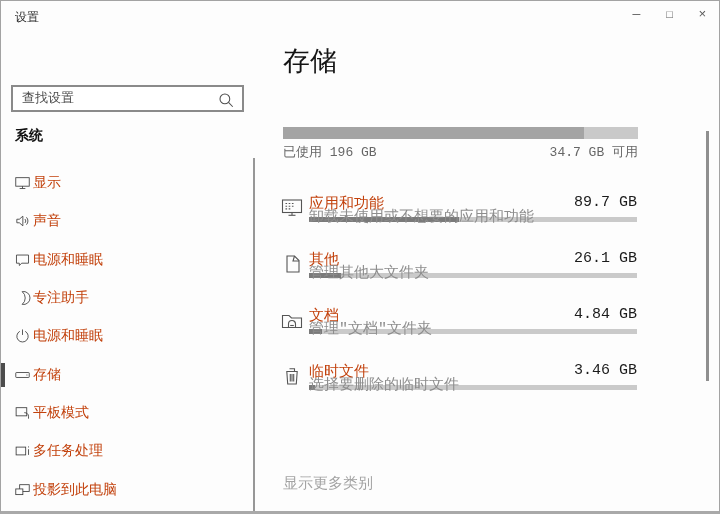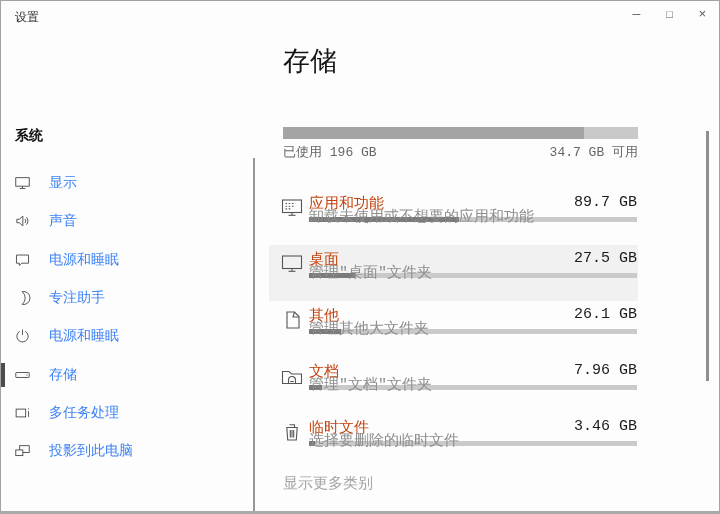--- a/index.html
+++ b/index.html
@@ -29,21 +29,21 @@
                 border:2px solid #8a8a8a; background:#fff; }
   .search-box input { position:absolute; left:0; top:0; width:100%; height:100%;
                 border:0; outline:none; padding:0 28px 0 9px; font-size:13px;
                 font-family:inherit; color:#333; background:transparent; }
   .search-box input::placeholder { color:#4d4d4d; opacity:1; }
   .search-box .search-glyph { position:absolute; right:7px; top:4px; }
   .section-header { position:absolute; left:14px; top:94px; font-size:14px; font-weight:bold; color:#111; }
   .nav-list { position:absolute; left:0; top:131px; right:3px; }
   .nav-item { position:relative; height:38.3px; }
   .nav-item .nav-icon { position:absolute; left:13px; top:50%; transform:translateY(-50%); }
-  .nav-item .nav-label { position:absolute; left:48px; top:50%; transform:translateY(-50%); font-size:14px; color:#3b82f6; }
+  .nav-item .nav-label { position:absolute; left:32px; top:50%; transform:translateY(-50%); font-size:14px; color:#c2410c; }
   .nav-item .sel-bar { display:none; }
   .nav-item.selected .sel-bar { display:block; position:absolute; left:0; top:50%;
                 transform:translateY(-50%); width:4px; height:24px; }
   .nav-icon svg { display:block; stroke:#3d3d3d; fill:none; stroke-width:1.2; }
   .side-scrollbar { position:absolute; left:252px; top:125px; width:2px; height:357px; background:#979797; }
   
   .main { position:absolute; left:255px; top:32px; right:0; bottom:0; }
   .page-title { position:absolute; left:27px; top:10px; font-size:27px; font-weight:400; color:#141414; }
   .disk-title { position:absolute; left:27px; top:60px; font-size:20px; font-weight:400; color:#191919; }
   .disk-bar { position:absolute; left:27px; top:94px; width:355px; height:12px; }
@@ -78,20 +78,29 @@
         <div class="win-btn maximize">
           <span>□</span>
         </div>
         <div class="win-btn">
           <span>×</span>
         </div>
       </div>
   </div>
 
   <div class="sidebar">
+    <div class="search-box">
+      <input type="text" placeholder="查找设置" style="">
+      <span class="search-glyph">
+        <svg width="18" height="18" viewBox="0 0 24 24" style="stroke:#4f4f4f;fill:none;stroke-width:1.4">
+          <circle cx="10.5" cy="10.5" r="6.5"></circle>
+            <line x1="15.3" y1="15.3" x2="21" y2="21"></line>
+        </svg>
+      </span>
+    </div>
     <div class="section-header">系统</div>
     <div class="nav-list">
         <div class="nav-item">
           <span class="nav-icon">
             <svg width="17" height="17" viewBox="0 0 24 24">
               <rect x="2.5" y="4.5" width="19" height="12"></rect>
               <line x1="12" y1="16.5" x2="12" y2="19.5"></line>
               <line x1="8" y1="19.8" x2="16" y2="19.8"></line>
             </svg>
           </span>
@@ -134,20 +143,29 @@
         </div>
         <div class="nav-item selected">
           <div class="sel-bar" style="background: rgb(76, 76, 76);"></div>
           <span class="nav-icon">
             <svg width="17" height="17" viewBox="0 0 24 24">
               <rect x="2.5" y="8.5" width="19" height="7" rx="0.8"></rect>
               <line x1="17.5" y1="12" x2="19" y2="12"></line>
             </svg>
           </span>
           <span class="nav-label">存储</span>
+        </div>
+        <div class="nav-item">
+          <span class="nav-icon">
+            <svg width="17" height="17" viewBox="0 0 24 24">
+              <rect x="3" y="4.5" width="15" height="11.5"></rect>
+              <path d="M14.5 11.5 c3.5 0 6 2 6 5 v3.5"></path>
+            </svg>
+          </span>
+          <span class="nav-label">平板模式</span>
         </div>
         <div class="nav-item">
           <span class="nav-icon">
             <svg width="17" height="17" viewBox="0 0 24 24">
               <rect x="3" y="6.5" width="13.5" height="11"></rect>
               <line x1="20.5" y1="9.5" x2="20.5" y2="17.5"></line>
               <line x1="20.5" y1="5.5" x2="20.5" y2="7"></line>
             </svg>
           </span>
           <span class="nav-label">多任务处理</span>
@@ -186,35 +204,20 @@
               <line x1="8.5" y1="19.3" x2="15.5" y2="19.3"></line>
             </svg>
           </span>
           <div class="cat-title">应用和功能</div>
           <div class="cat-size">89.7 GB</div>
           <div class="cat-bar" style="background: rgb(202, 202, 202);">
             <div class="fill" style="background: rgb(122, 122, 122); width: 45.8%;"></div>
           </div>
           <div class="cat-sub">卸载未使用或不想要的应用和功能</div>
         </div>
-        <div class="cat-row highlighted" style="background: rgb(241, 241, 241);">
-          <span class="cat-icon">
-            <svg width="24" height="24" viewBox="0 0 24 24">
-              <rect x="2.5" y="4" width="19" height="12.5"></rect>
-              <line x1="12" y1="16.5" x2="12" y2="19"></line>
-              <line x1="8.5" y1="19.3" x2="15.5" y2="19.3"></line>
-            </svg>
-          </span>
-          <div class="cat-title">桌面</div>
-          <div class="cat-size">27.5 GB</div>
-          <div class="cat-bar" style="background: rgb(202, 202, 202);">
-            <div class="fill" style="background: rgb(122, 122, 122); width: 14%;"></div>
-          </div>
-          <div class="cat-sub">管理"桌面"文件夹</div>
-        </div>
         <div class="cat-row">
           <span class="cat-icon">
             <svg width="24" height="24" viewBox="0 0 24 24">
               <path d="M7 4 h7.5 l4.5 4.5 V20 H7 Z"></path>
               <path d="M14.5 4 l-1.5 5 h6"></path>
             </svg>
           </span>
           <div class="cat-title">其他</div>
           <div class="cat-size">26.1 GB</div>
           <div class="cat-bar" style="background: rgb(202, 202, 202);">
@@ -224,21 +227,21 @@
         </div>
         <div class="cat-row">
           <span class="cat-icon">
             <svg width="24" height="24" viewBox="0 0 24 24">
               <path d="M2.5 19.5 V7.5 h6.5 l2.5 2.5 h10 v9.5 Z"></path>
               <path d="M8.5 19.5 v-3.5 a3.5 3.5 0 0 1 7 0 v3.5"></path>
               <line x1="10.2" y1="17.5" x2="13.8" y2="17.5"></line>
             </svg>
           </span>
           <div class="cat-title">文档</div>
-          <div class="cat-size">7.96 GB</div>
+          <div class="cat-size">4.84 GB</div>
           <div class="cat-bar" style="background: rgb(202, 202, 202);">
             <div class="fill" style="background: rgb(122, 122, 122); width: 4.1%;"></div>
           </div>
           <div class="cat-sub">管理"文档"文件夹</div>
         </div>
         <div class="cat-row">
           <span class="cat-icon">
             <svg width="24" height="24" viewBox="0 0 24 24">
               <path d="M6.8 7.5 l0.9 12.5 h8.6 l0.9-12.5 Z"></path>
               <path d="M9.5 4.8 h5 v2.7"></path>

